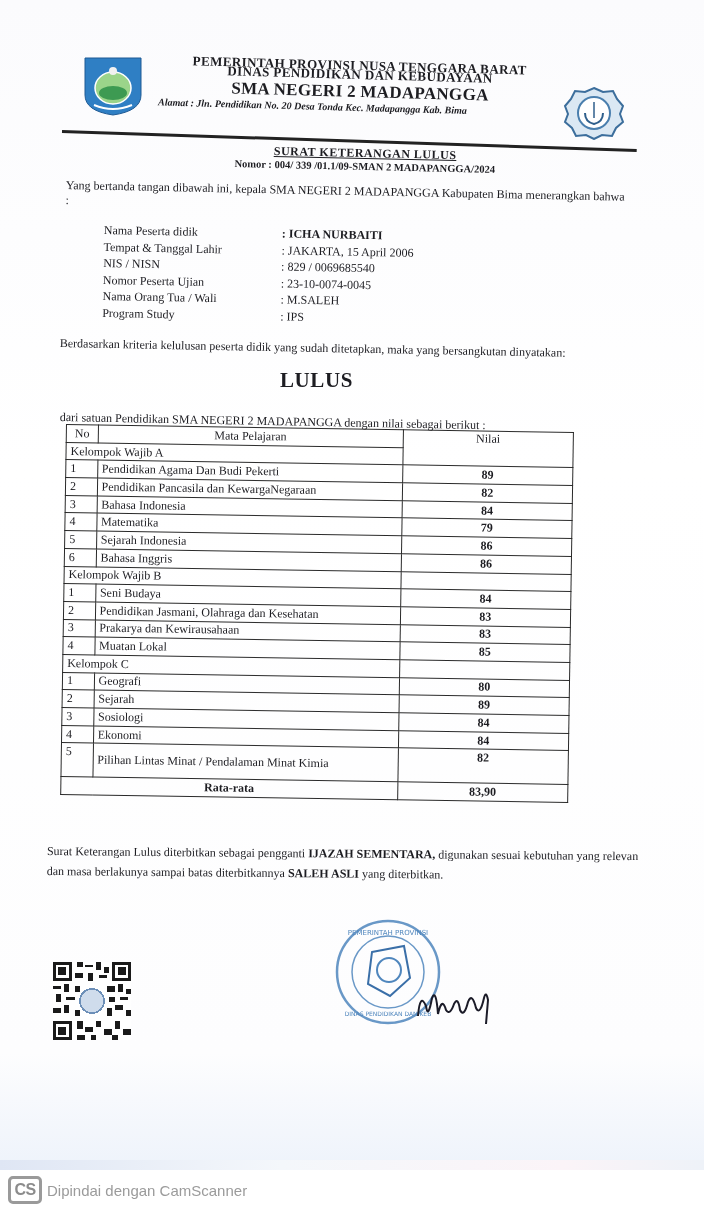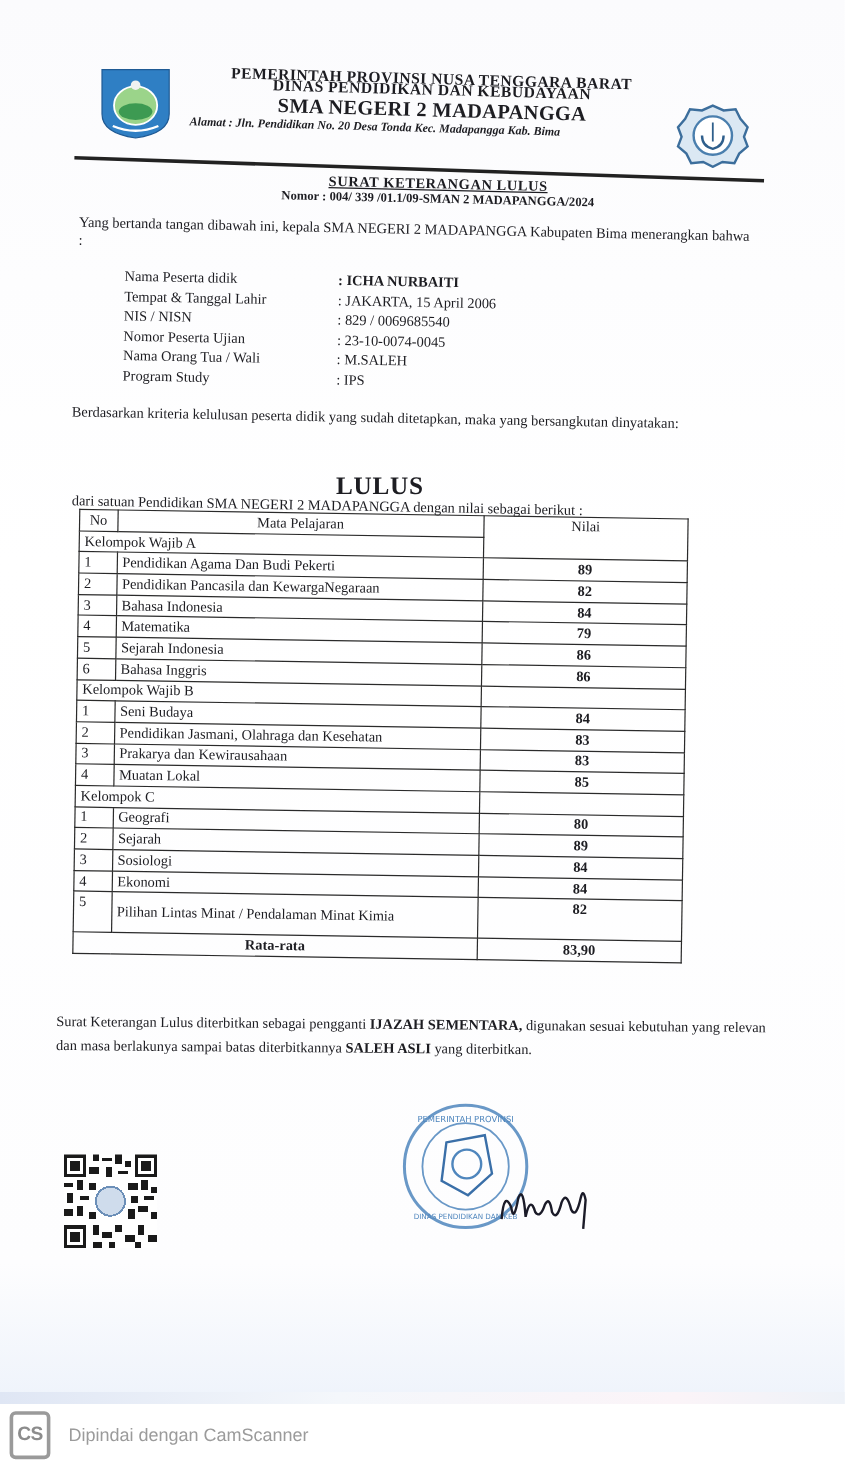--- a/index.html
+++ b/index.html
@@ -34,21 +34,21 @@
   .para { position:absolute; font-size:12px; line-height:15px; transform-origin:left top; }
   .intro { left:66px; top:178px; width:560px; transform:rotate(1.2deg); }
 
   .ident { position:absolute; left:104px; top:222px; transform:rotate(1.1deg); transform-origin:left top; }
   .ident-row { display:flex; font-size:12px; height:16.6px; line-height:16.6px; }
   .ident-row .k { width:178px; }
   .ident-row .v { white-space:nowrap; }
   .ident-row .v.bold { font-weight:bold; }
 
   .crit { left:60px; top:336px; width:560px; transform:rotate(1.1deg); }
-  .lulus { position:absolute; left:280px; top:368px; font-size:21px; font-weight:bold; letter-spacing:0.6px;margin-top:25px; }
+  .lulus { position:absolute; left:280px; top:368px; font-size:21px; font-weight:bold; letter-spacing:0.6px; }
   .dari { left:60px; top:410px; width:560px; transform:rotate(1.1deg); white-space:nowrap; }
 
   
   .tbl-wrap { position:absolute; left:66px; top:424px; width:508px; transform:rotate(0.9deg); transform-origin:left top; }
   table { border-collapse:collapse; width:100%; font-size:12px; }
   td, th { border:1px solid #2a2a2a; padding:0 4px; height:16.7px; line-height:15px; font-weight:normal; vertical-align:middle; }
   th { text-align:center; }
   td.no { width:22px; }
   td.val { text-align:center; width:158px; font-weight:bold; }
   th.val { width:158px; }
@@ -58,24 +58,24 @@
 
   .closing { left:47px; top:841px; width:600px; font-size:12px; line-height:20px; transform:rotate(0.5deg); }
 
   .qr { position:absolute; left:53px; top:962px; width:78px; height:78px; }
   .stamp { position:absolute; left:334px; top:918px; width:108px; height:108px; }
   .sign-block { position:absolute; left:414px; top:917px; font-size:12px; line-height:18px; }
   .sign-block .gap { height:80px; }
   .signature { position:absolute; left:414px; top:986px; width:80px; height:40px; }
 
   .cs-footer { position:absolute; left:8px; top:1176px; display:flex; align-items:center; }
-  .cs-logo { width:34px; height:40px; border:3px solid #9a9a9a; border-radius:5px; box-sizing:border-box;
+  .cs-logo { width:34px; height:28px; border:3px solid #9a9a9a; border-radius:5px; box-sizing:border-box;
              display:flex; align-items:center; justify-content:center;
              font-family:"Liberation Sans", "DejaVu Sans", sans-serif; font-weight:bold; font-size:16px; color:#8c8c8c; letter-spacing:-0.5px; }
-  .cs-text { margin-left:15px; font-family:"Liberation Sans", "DejaVu Sans", sans-serif; font-size:15px; color:#9b9b9b; }
+  .cs-text { margin-left:5px; font-family:"Liberation Sans", "DejaVu Sans", sans-serif; font-size:15px; color:#9b9b9b; }
 </style>
 </head>
 <body>
 
 <div class="page">
 
   <svg class="logo-left" viewBox="0 0 62 62">
     <path d="M3 3 L59 3 L59 40 Q59 56 31 60 Q3 56 3 40 Z" fill="#2f7fc4" stroke="#1f5a94" stroke-width="1"></path>
     <ellipse cx="31" cy="33" rx="18" ry="16" fill="#9bd48a" stroke="#fff" stroke-width="1.5"></ellipse>
     <ellipse cx="31" cy="38" rx="14" ry="7" fill="#3d9a52"></ellipse>

